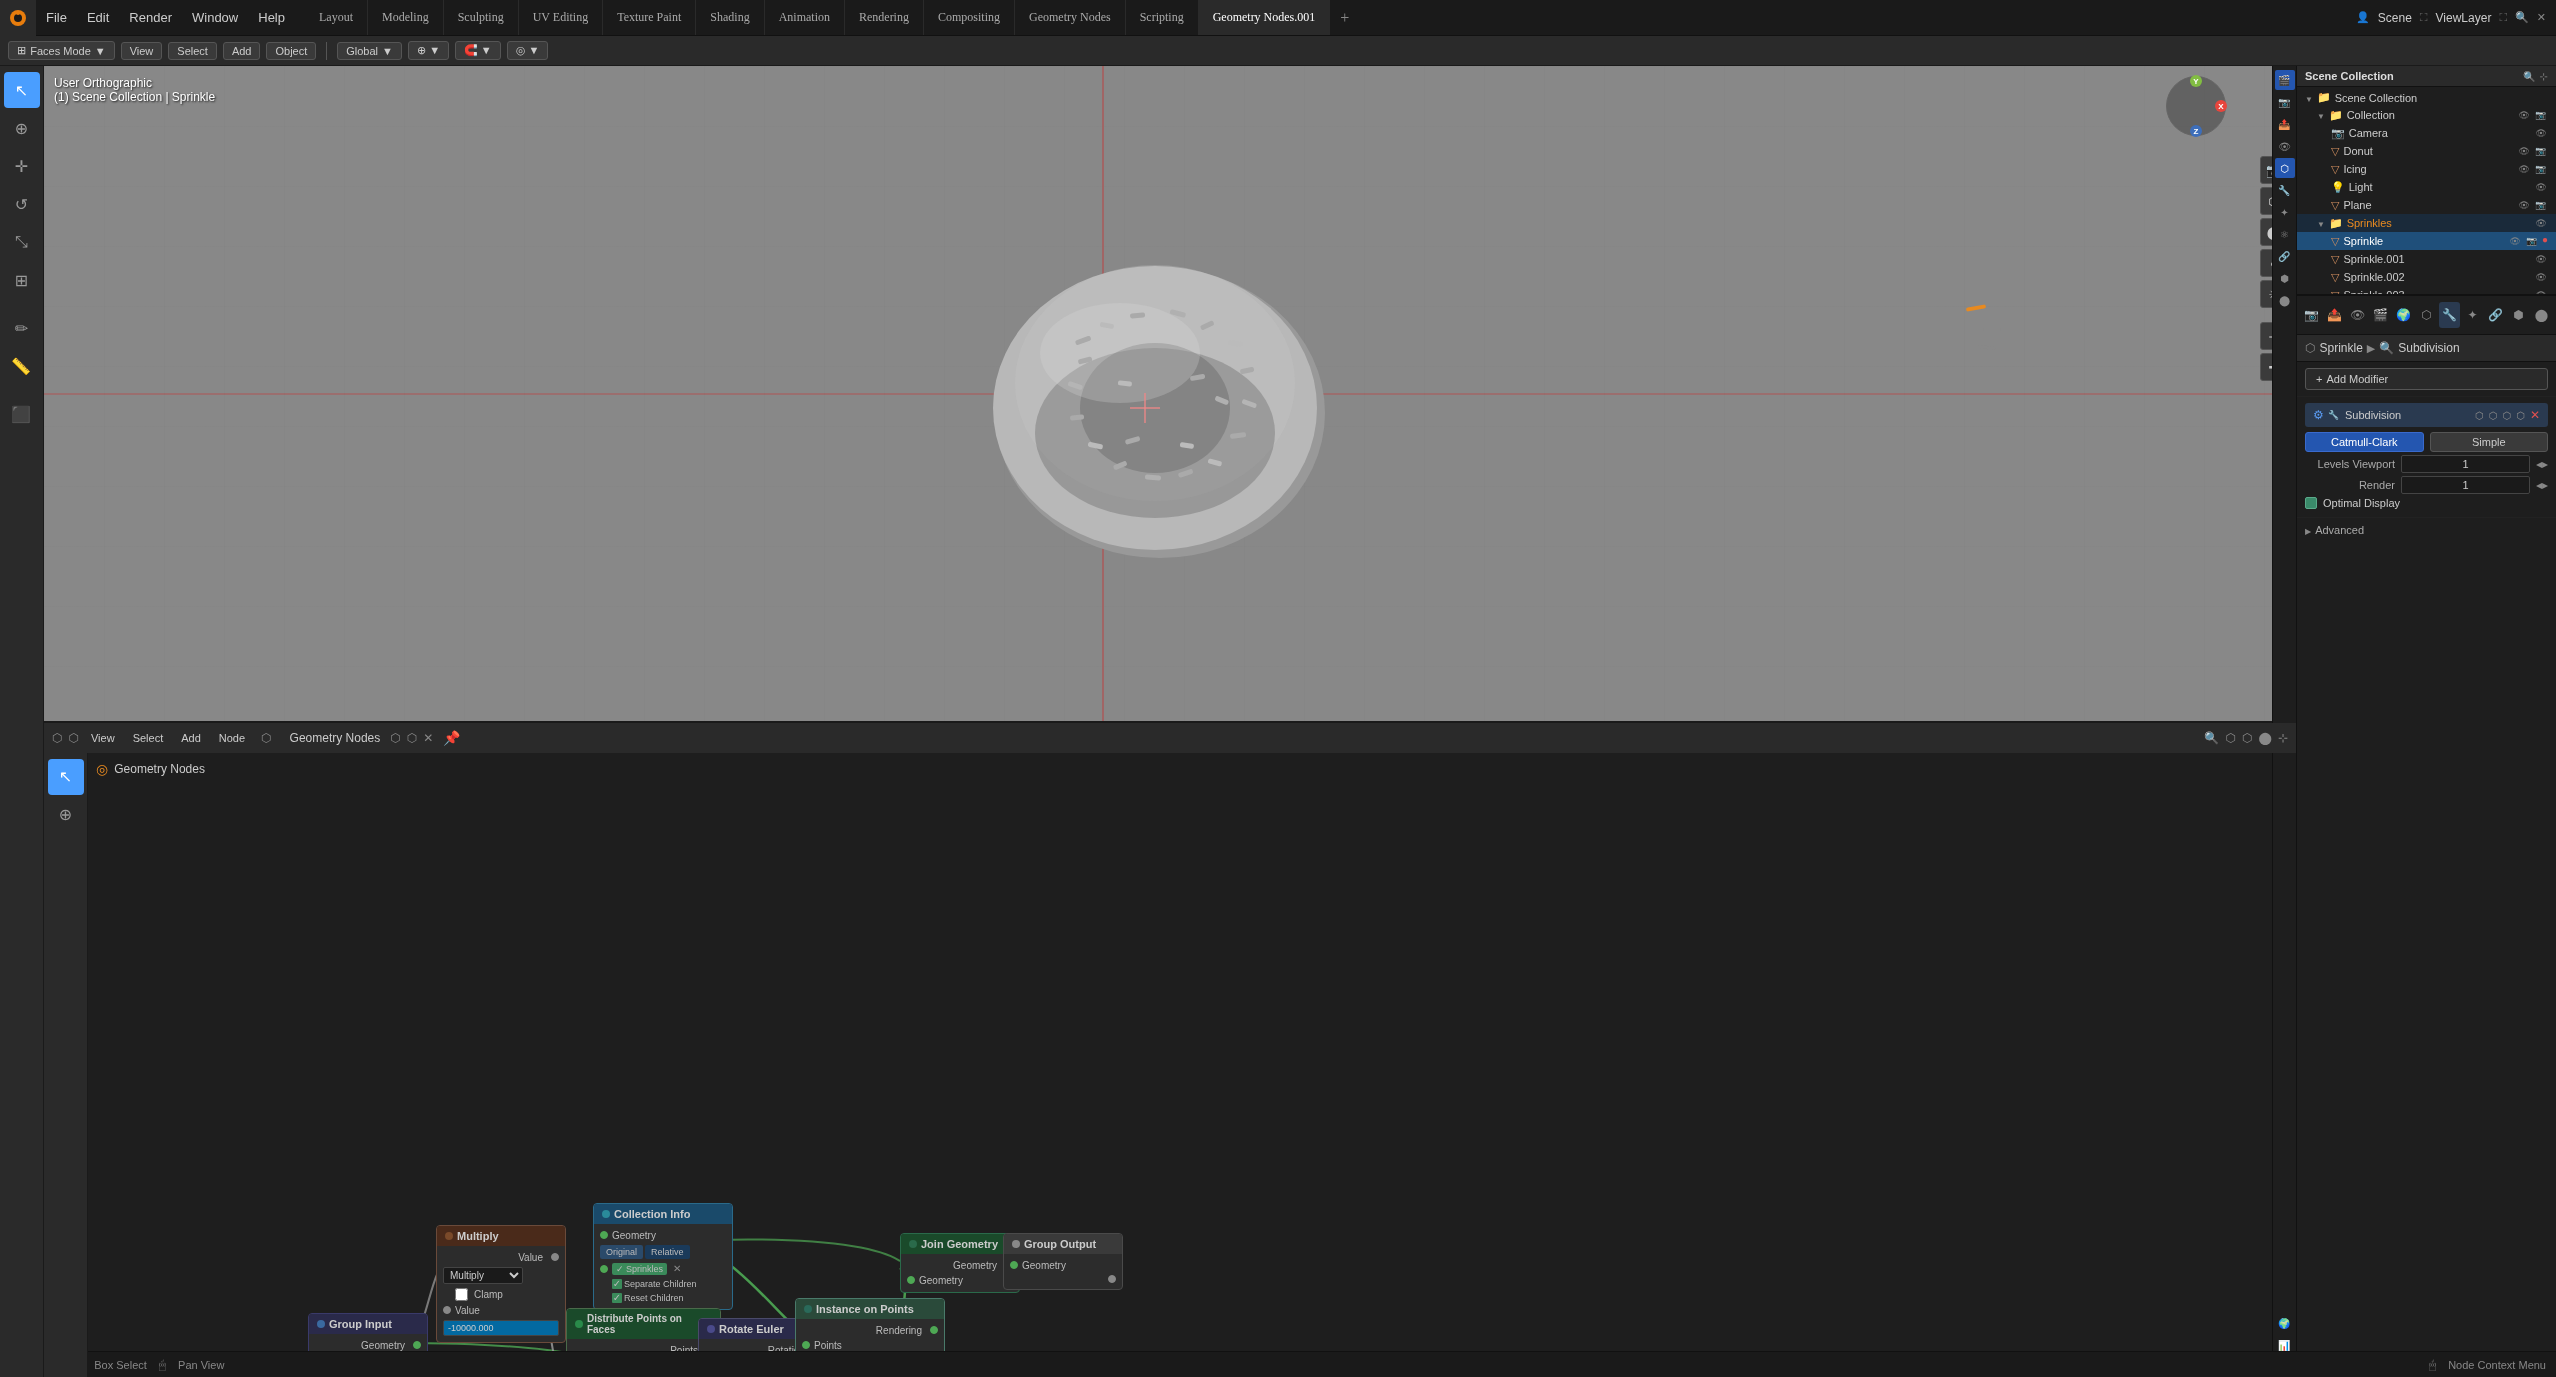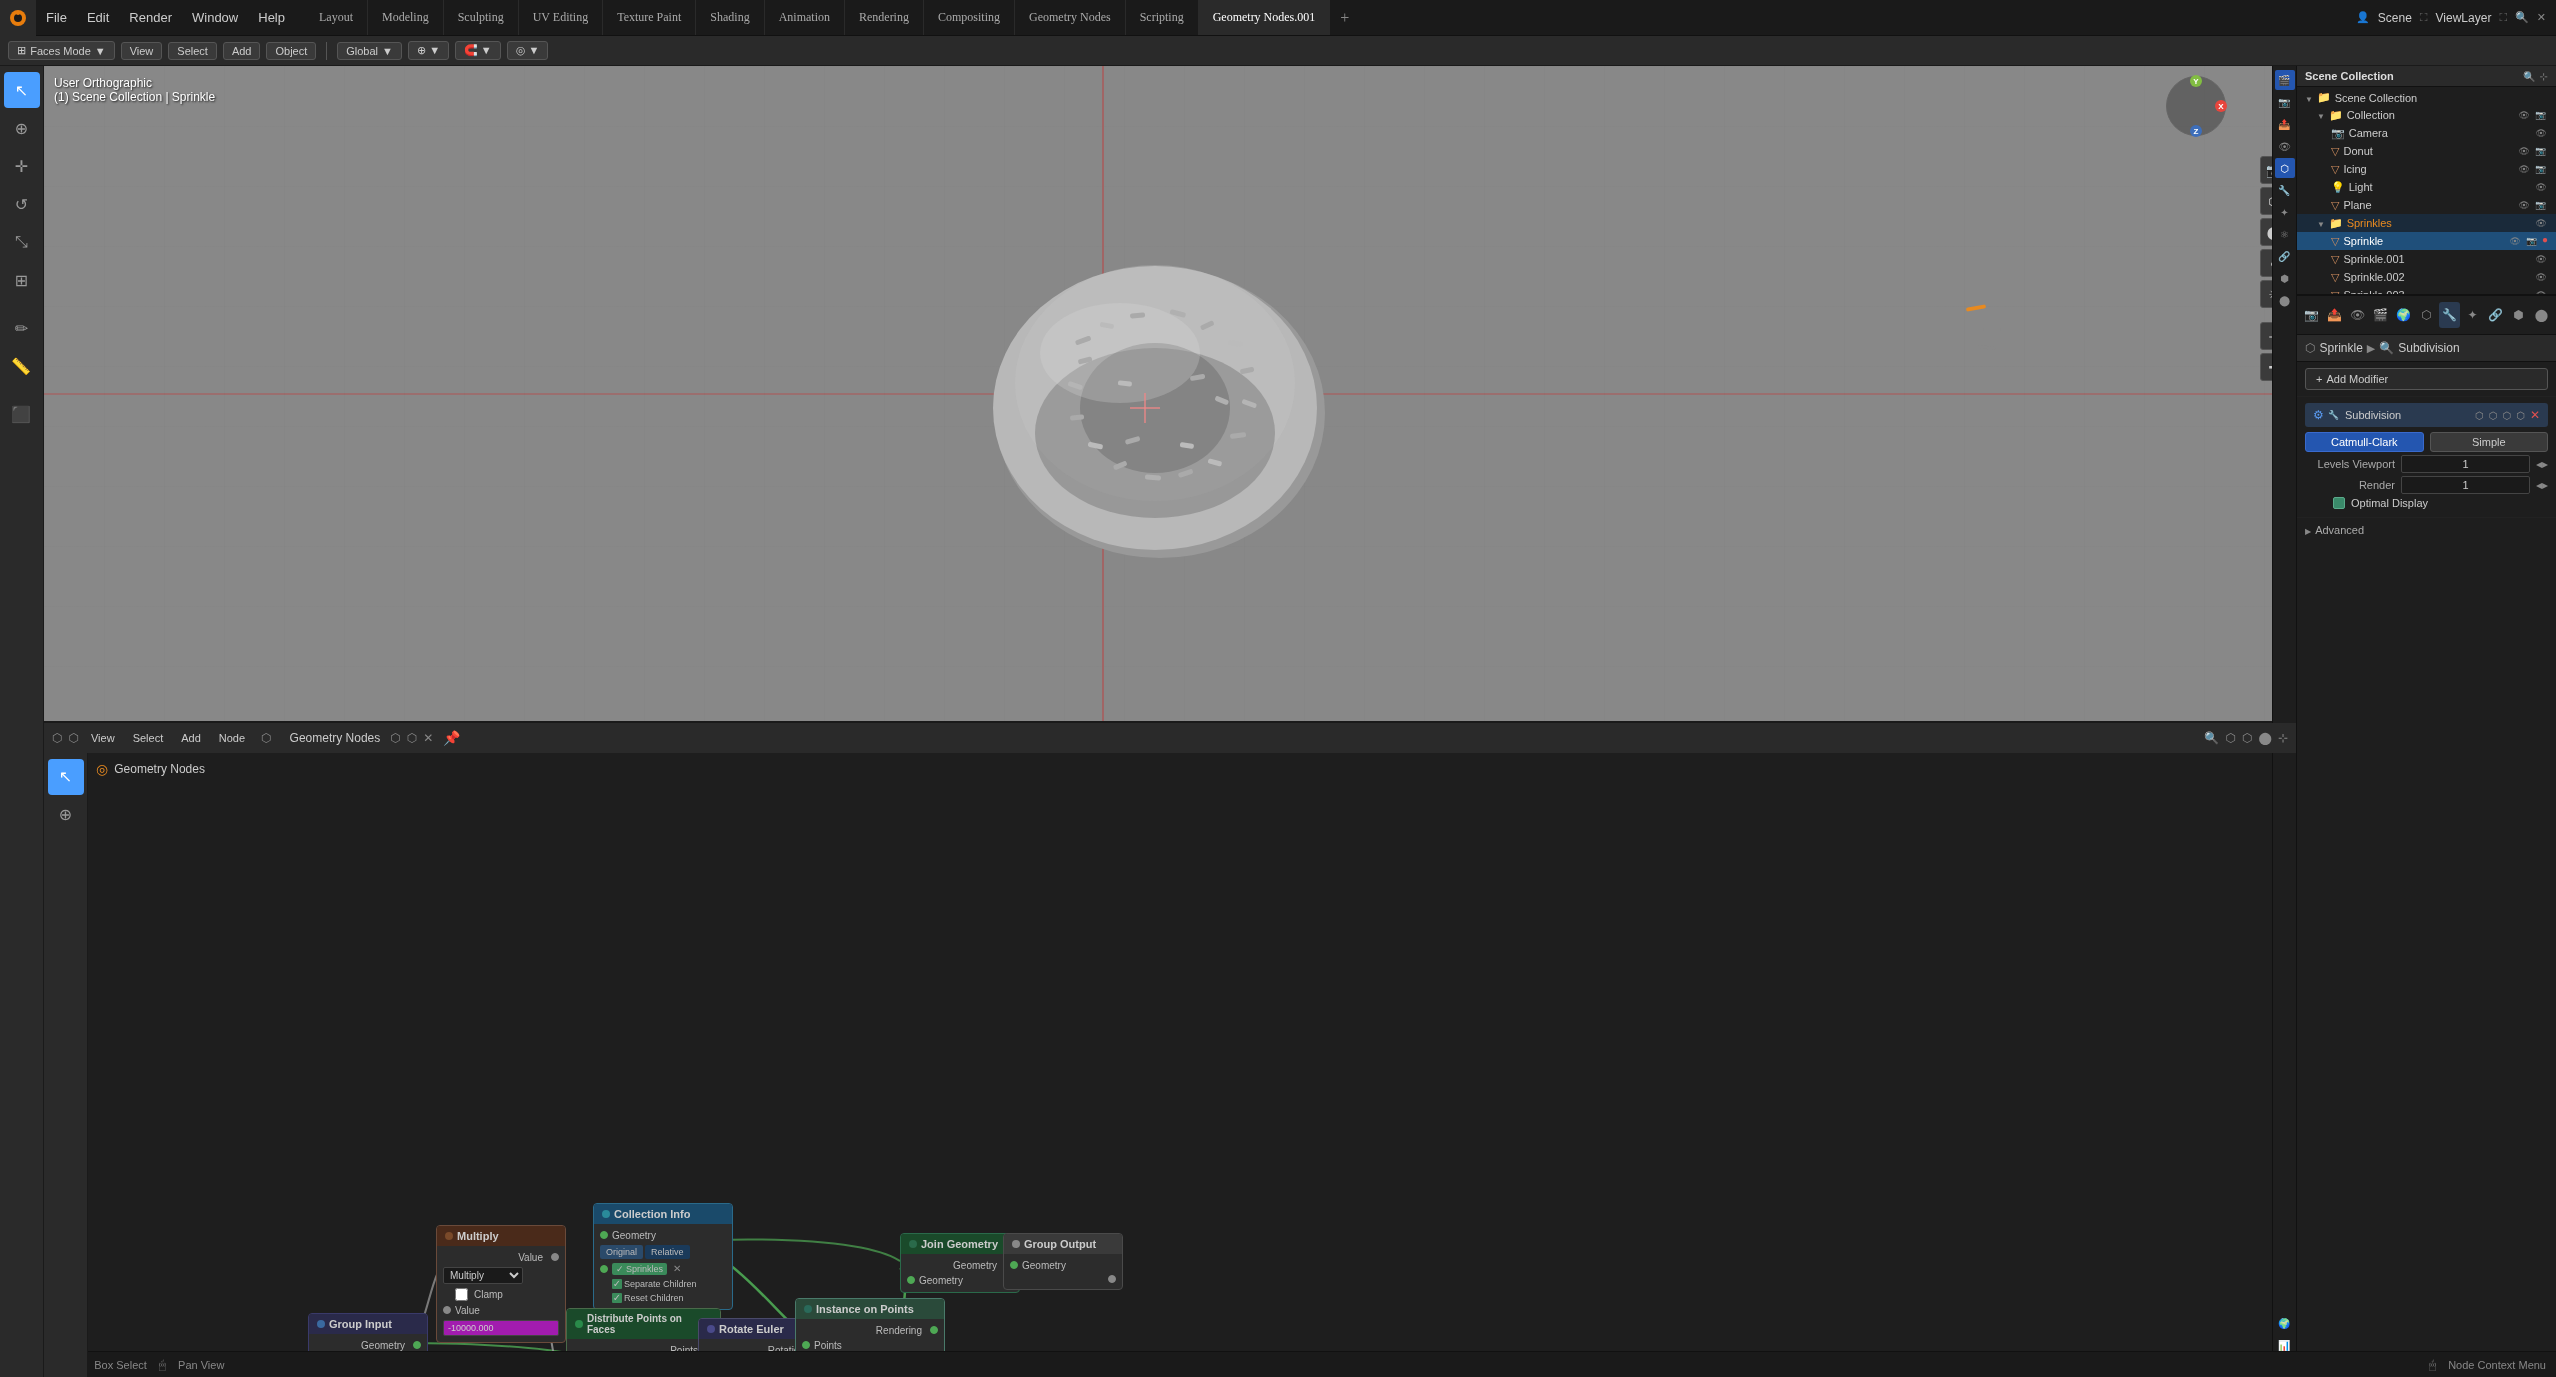--- a/index.html
+++ b/index.html
@@ -541,21 +541,20 @@
       cursor: pointer;
       display: flex;
       align-items: center;
       gap: 4px;
     }
     .checkbox-row {
       display: flex;
       align-items: center;
       gap: 6px;
       margin-bottom: 2px;
-      margin-left: 28px;
     }
     .cb {
       width: 12px;
       height: 12px;
       background: #3a8a6a;
       border: 1px solid #5aaa8a;
       display: inline-block;
       border-radius: 2px;
     }
     .cb-label {
@@ -944,21 +943,21 @@
             <div class="node-row">
               <div class="node-socket" style="visibility:hidden;"></div>
               <input type="checkbox" style="margin-right: 2px;">
               <span>Clamp</span>
             </div>
             <div class="node-row">
               <div class="node-socket sock-grey"></div>
               <span>Value</span>
             </div>
             <div class="node-row">
-              <div style="background:#a21caf;border:1px solid #444;padding:2px 4px;font-size:9px;color:#ccc;border-radius:2px;flex:1;">
+              <div style="background:#0369a1;border:1px solid #444;padding:2px 4px;font-size:9px;color:#ccc;border-radius:2px;flex:1;">
                 <span>-10000.000</span>
               </div>
             </div>
           </div>
         </div>
 
         <div class="node node-collinfo" style="left:505px;top:450px;width:140px;">
           <div class="node-header">
             <div class="node-header-dot" style="background:#2a8a9a;"></div>
             <span>Collection Info</span>

